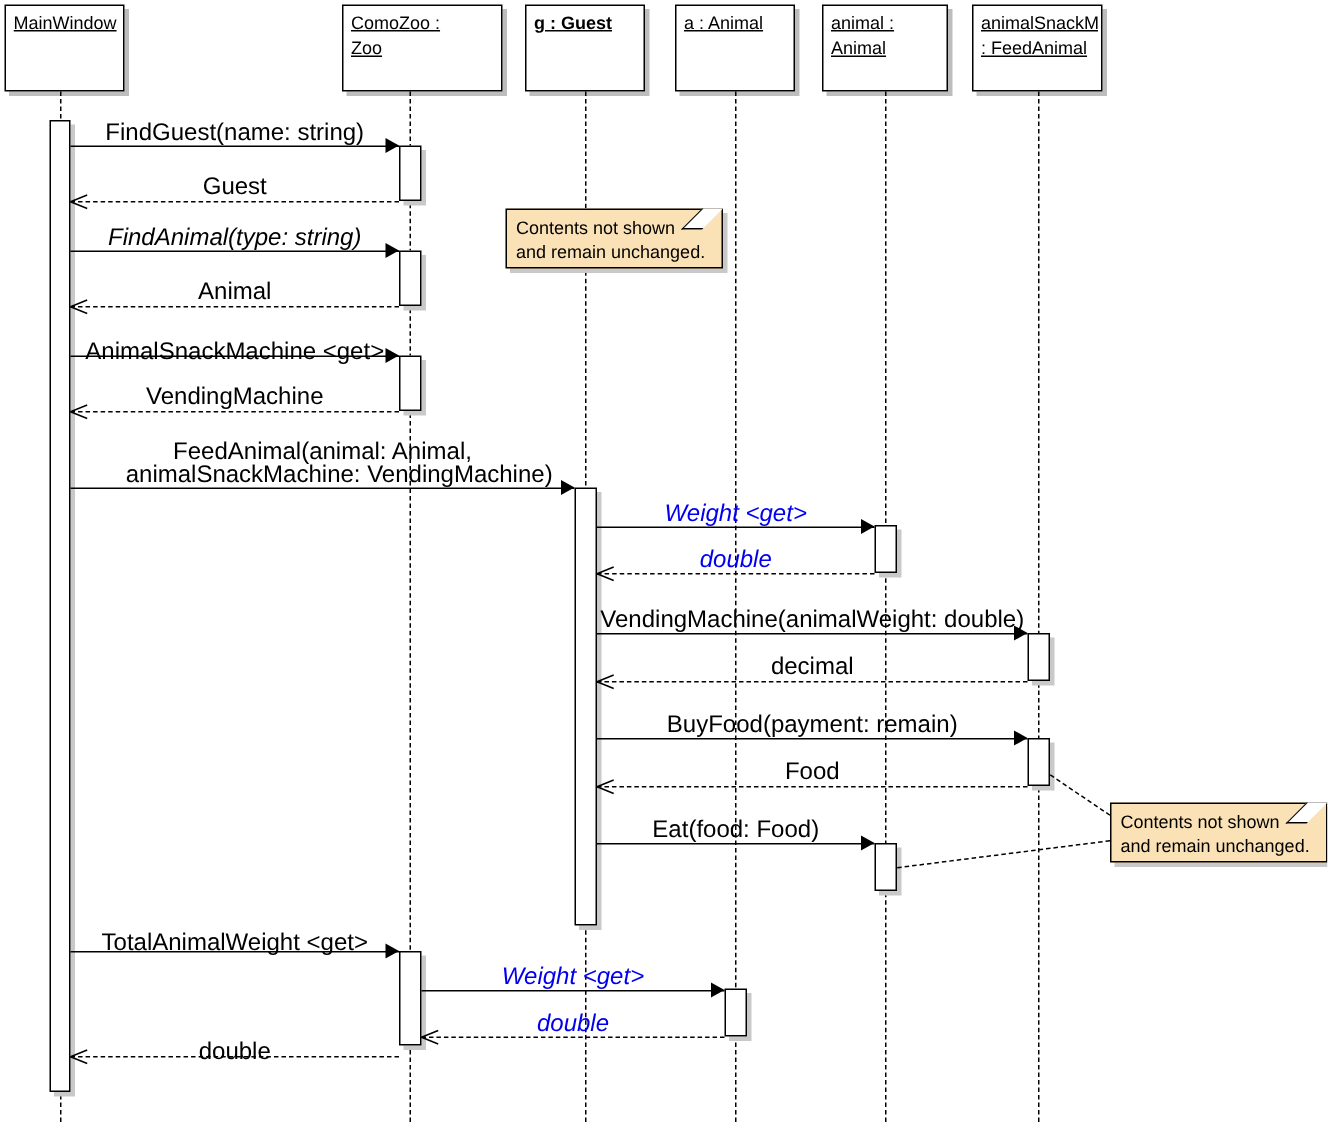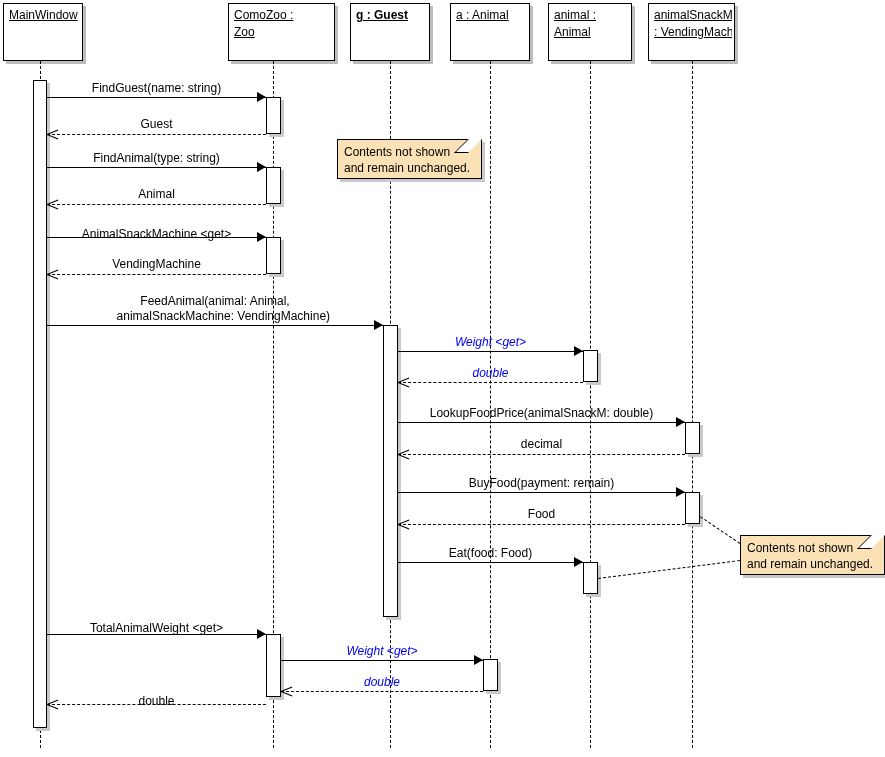--- a/index.html
+++ b/index.html
@@ -25,21 +25,21 @@
   .msgline.ret{border-top:1px dashed #000;}
   .arrowhead{position:absolute;width:0;height:0;
              border-top:5px solid transparent;border-bottom:5px solid transparent;
              border-left:9px solid #000;}
   .arrowopen{position:absolute;width:12px;height:12px;}
   .arrowopen:before,.arrowopen:after{content:"";position:absolute;left:0;top:6px;
              width:12px;height:0;border-top:1px solid #000;transform-origin:0 50%;}
   .arrowopen:before{transform:rotate(-22deg);}
   .arrowopen:after{transform:rotate(22deg);}
 
-  .msglabel{position:absolute;font-size:12px;color:#000;line-height:15px;
+  .msglabel{position:absolute;font-size:16px;color:#000;line-height:15px;
             white-space:pre;text-align:center;}
   .msglabel.blue{color:#0000ee;font-style:italic;}
 
   
   .note{position:absolute;background:#fbe2b6;border:1px solid #000;box-sizing:border-box;
         box-shadow:3px 3px 0 #c9c9c9;font-size:12px;line-height:16px;color:#000;}
   .note .ntxt{position:absolute;left:6px;top:4px;white-space:pre;}
   .note .fold{position:absolute;right:-1px;top:-1px;width:13px;height:13px;
               background:#fff;border-left:1px solid #000;border-bottom:1px solid #000;
               transform:skewX(-45deg);transform-origin:top left;}
@@ -64,21 +64,21 @@
       <div class="lifeline" style="left: 390px; top: 61px; height: 687px;"></div>
       <div class="lifebox" style="left: 450px; top: 3px; width: 80px; height: 58px; padding-left: 28px;">
         <div class="lbl"><span>a : Animal</span><br></div>
       </div>
       <div class="lifeline" style="left: 490px; top: 61px; height: 687px;"></div>
       <div class="lifebox" style="left: 548px; top: 3px; width: 84px; height: 58px;">
         <div class="lbl"><span>animal :</span><br><span>Animal</span><br></div>
       </div>
       <div class="lifeline" style="left: 590px; top: 61px; height: 687px;"></div>
       <div class="lifebox" style="left: 648px; top: 3px; width: 87px; height: 58px;">
-        <div class="lbl"><span>animalSnackM</span><br><span>: VendingMach</span><br></div>
+        <div class="lbl"><span>animalSnackM</span><br><span>: FeedAnimal</span><br></div>
       </div>
       <div class="lifeline" style="left: 692px; top: 61px; height: 687px;"></div>
     </div>
   <div id="activations-layer">
       <div class="activation" style="left: 33px; top: 80px; width: 14px; height: 648px;"></div>
       <div class="activation" style="left: 266px; top: 97px; width: 15px; height: 37px;"></div>
       <div class="activation" style="left: 266px; top: 167px; width: 15px; height: 37px;"></div>
       <div class="activation" style="left: 266px; top: 237px; width: 15px; height: 37px;"></div>
       <div class="activation" style="left: 266px; top: 634px; width: 15px; height: 63px;"></div>
       <div class="activation" style="left: 383px; top: 325px; width: 15px; height: 292px;"></div>
@@ -90,21 +90,21 @@
     </div>
   <div id="messages-layer">
       <div class="msgline" style="left: 47px; top: 97px; width: 219px;"></div>
       <div class="arrowhead" style="left: 257px; top: 92px;"></div>
       <div class="msglabel" style="left: 47px; top: 81px; width: 219px;">FindGuest(name: string)</div>
       <div class="msgline ret" style="left: 47px; top: 134px; width: 219px;"></div>
       <div class="arrowopen" style="left: 47px; top: 128px;"></div>
       <div class="msglabel" style="left: 47px; top: 117px; width: 219px;">Guest</div>
       <div class="msgline" style="left: 47px; top: 167px; width: 219px;"></div>
       <div class="arrowhead" style="left: 257px; top: 162px;"></div>
-      <div class="msglabel" style="left: 47px; top: 151px; width: 219px;">FindAnimal(type: string)</div>
+      <div class="msglabel" style="left: 47px; top: 151px; width: 219px; font-style: italic;">FindAnimal(type: string)</div>
       <div class="msgline ret" style="left: 47px; top: 204px; width: 219px;"></div>
       <div class="arrowopen" style="left: 47px; top: 198px;"></div>
       <div class="msglabel" style="left: 47px; top: 187px; width: 219px;">Animal</div>
       <div class="msgline" style="left: 47px; top: 237px; width: 219px;"></div>
       <div class="arrowhead" style="left: 257px; top: 232px;"></div>
       <div class="msglabel" style="left: 47px; top: 227px; width: 219px; text-align: center;">AnimalSnackMachine &lt;get&gt;</div>
       <div class="msgline ret" style="left: 47px; top: 274px; width: 219px;"></div>
       <div class="arrowopen" style="left: 47px; top: 268px;"></div>
       <div class="msglabel" style="left: 47px; top: 257px; width: 219px;">VendingMachine</div>
       <div class="msgline" style="left: 47px; top: 325px; width: 336px;"></div>
@@ -112,21 +112,21 @@
       <div class="msglabel" style="left: 47px; top: 294px; width: 336px;">FeedAnimal(animal: Animal,
      animalSnackMachine: VendingMachine)</div>
       <div class="msgline" style="left: 398px; top: 351px; width: 185px;"></div>
       <div class="arrowhead" style="left: 574px; top: 346px;"></div>
       <div class="msglabel blue" style="left: 398px; top: 335px; width: 185px;">Weight &lt;get&gt;</div>
       <div class="msgline ret" style="left: 398px; top: 382px; width: 185px;"></div>
       <div class="arrowopen" style="left: 398px; top: 376px;"></div>
       <div class="msglabel blue" style="left: 398px; top: 366px; width: 185px;">double</div>
       <div class="msgline" style="left: 398px; top: 422px; width: 287px;"></div>
       <div class="arrowhead" style="left: 676px; top: 417px;"></div>
-      <div class="msglabel" style="left: 398px; top: 406px; width: 287px;">LookupFoodPrice(animalSnackM: double)</div>
+      <div class="msglabel" style="left: 398px; top: 406px; width: 287px;">VendingMachine(animalWeight: double)</div>
       <div class="msgline ret" style="left: 398px; top: 454px; width: 287px;"></div>
       <div class="arrowopen" style="left: 398px; top: 448px;"></div>
       <div class="msglabel" style="left: 398px; top: 437px; width: 287px;">decimal</div>
       <div class="msgline" style="left: 398px; top: 492px; width: 287px;"></div>
       <div class="arrowhead" style="left: 676px; top: 487px;"></div>
       <div class="msglabel" style="left: 398px; top: 476px; width: 287px;">BuyFood(payment: remain)</div>
       <div class="msgline ret" style="left: 398px; top: 524px; width: 287px;"></div>
       <div class="arrowopen" style="left: 398px; top: 518px;"></div>
       <div class="msglabel" style="left: 398px; top: 507px; width: 287px;">Food</div>
       <div class="msgline" style="left: 398px; top: 562px; width: 185px;"></div>

